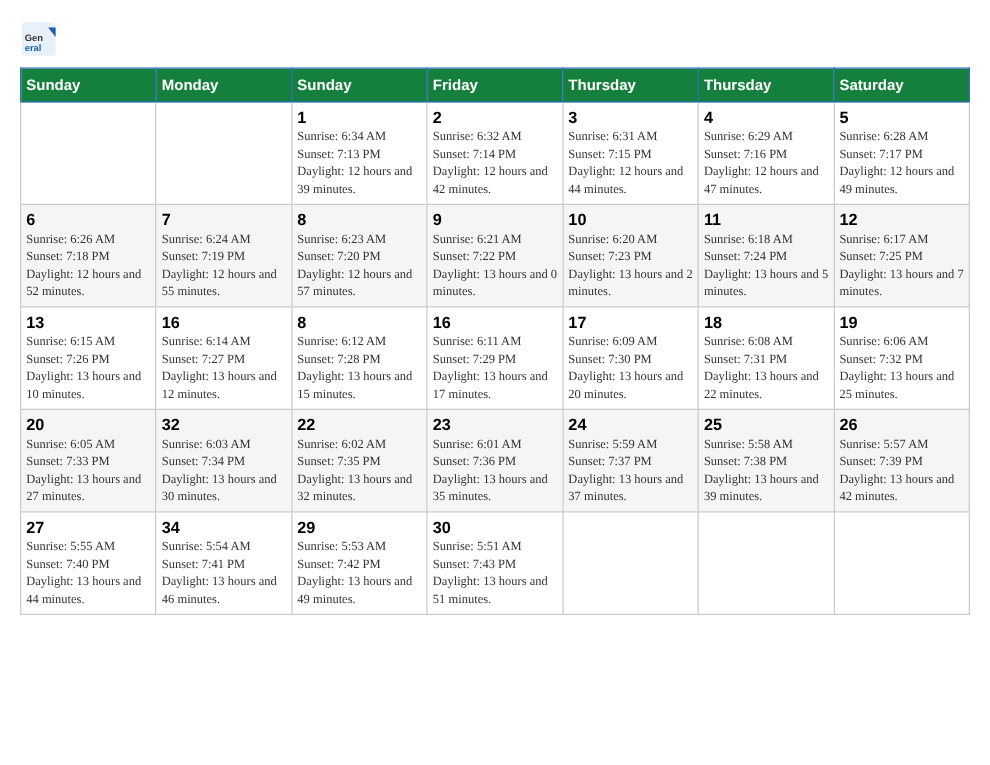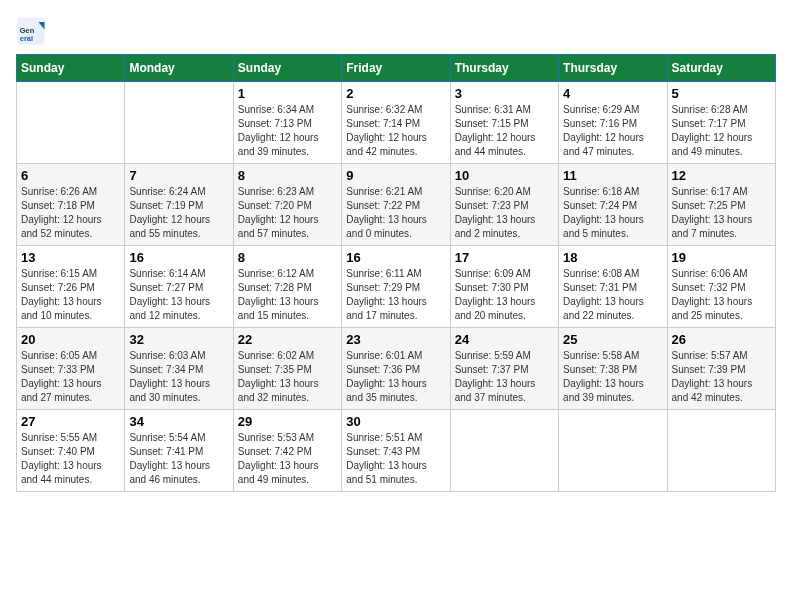--- a/index.html
+++ b/index.html
@@ -66,20 +66,21 @@
     .day-num {
       font-weight: bold;
       font-size: 13px;
       margin-bottom: 2px;
       display: block;
     }
     .day-detail {
       font-size: 10px;
       color: #333;
       line-height: 1.4;
+      font-family: Liberation Serif, serif;
     }
     tbody tr:nth-child(odd) td {
       background: #fff;
     }
     tbody tr:nth-child(even) td {
       background: #f5f5f5;
     }
     .empty-cell {
       background: #fff !important;
     }

